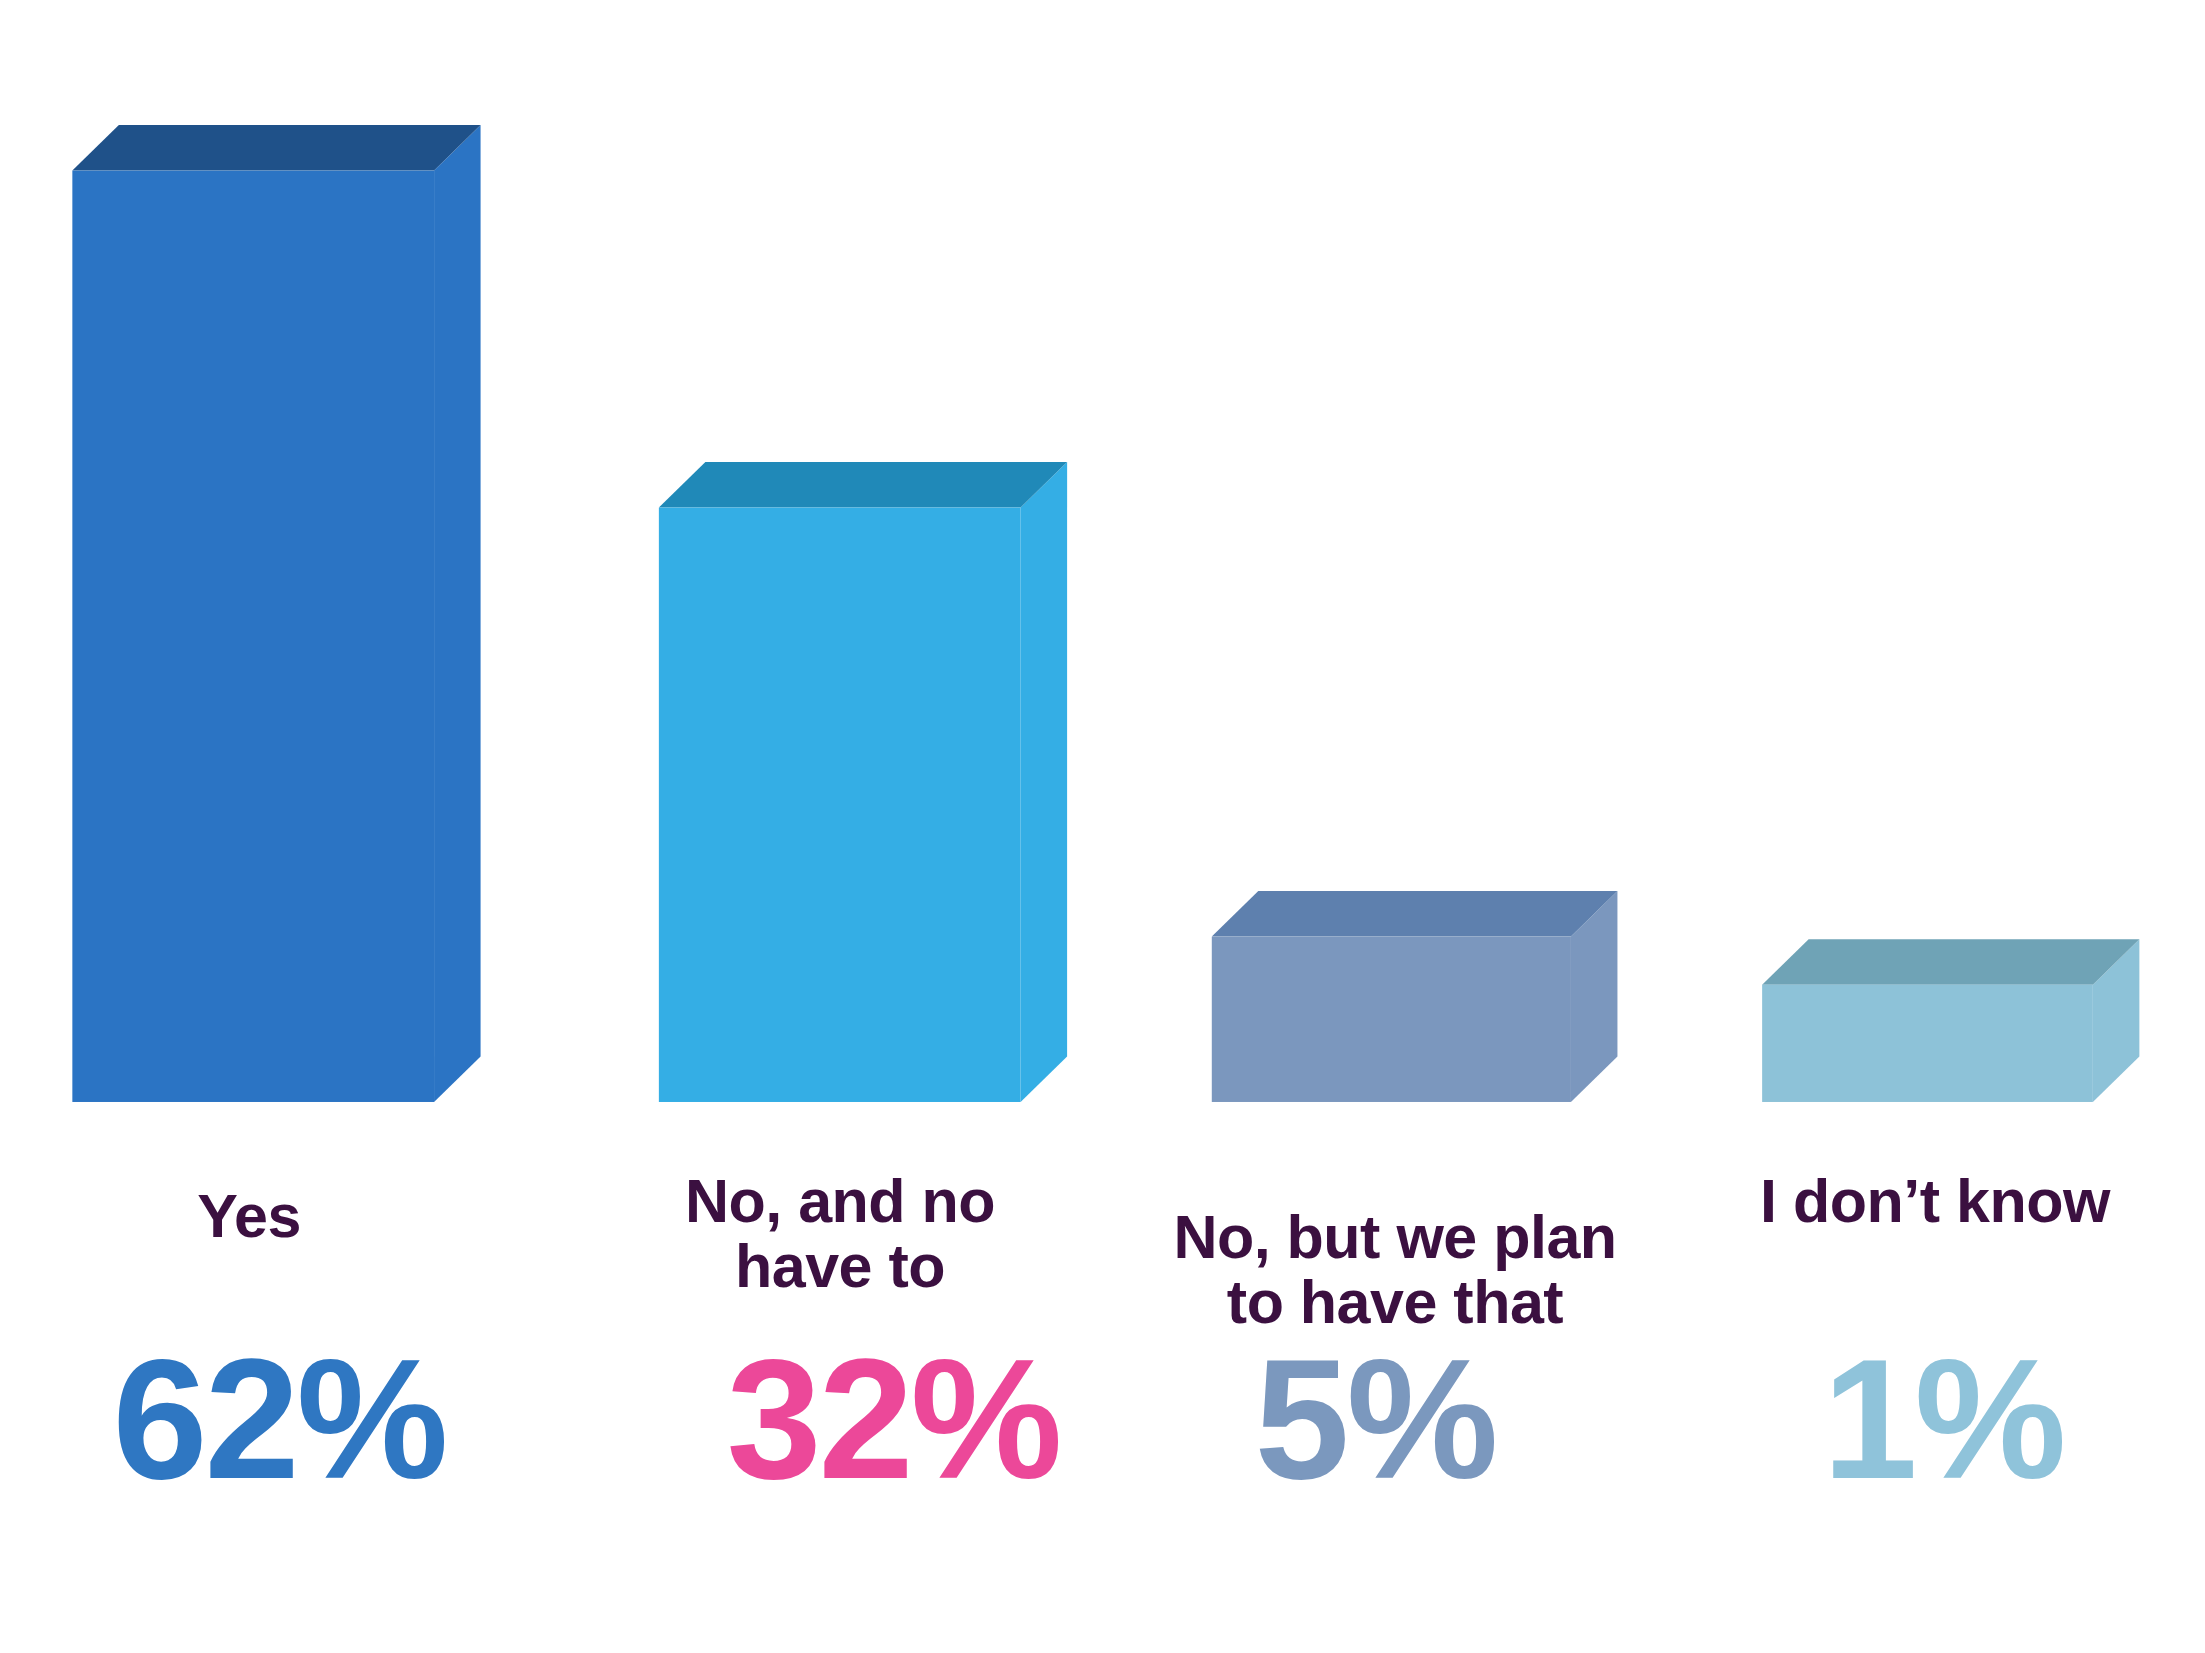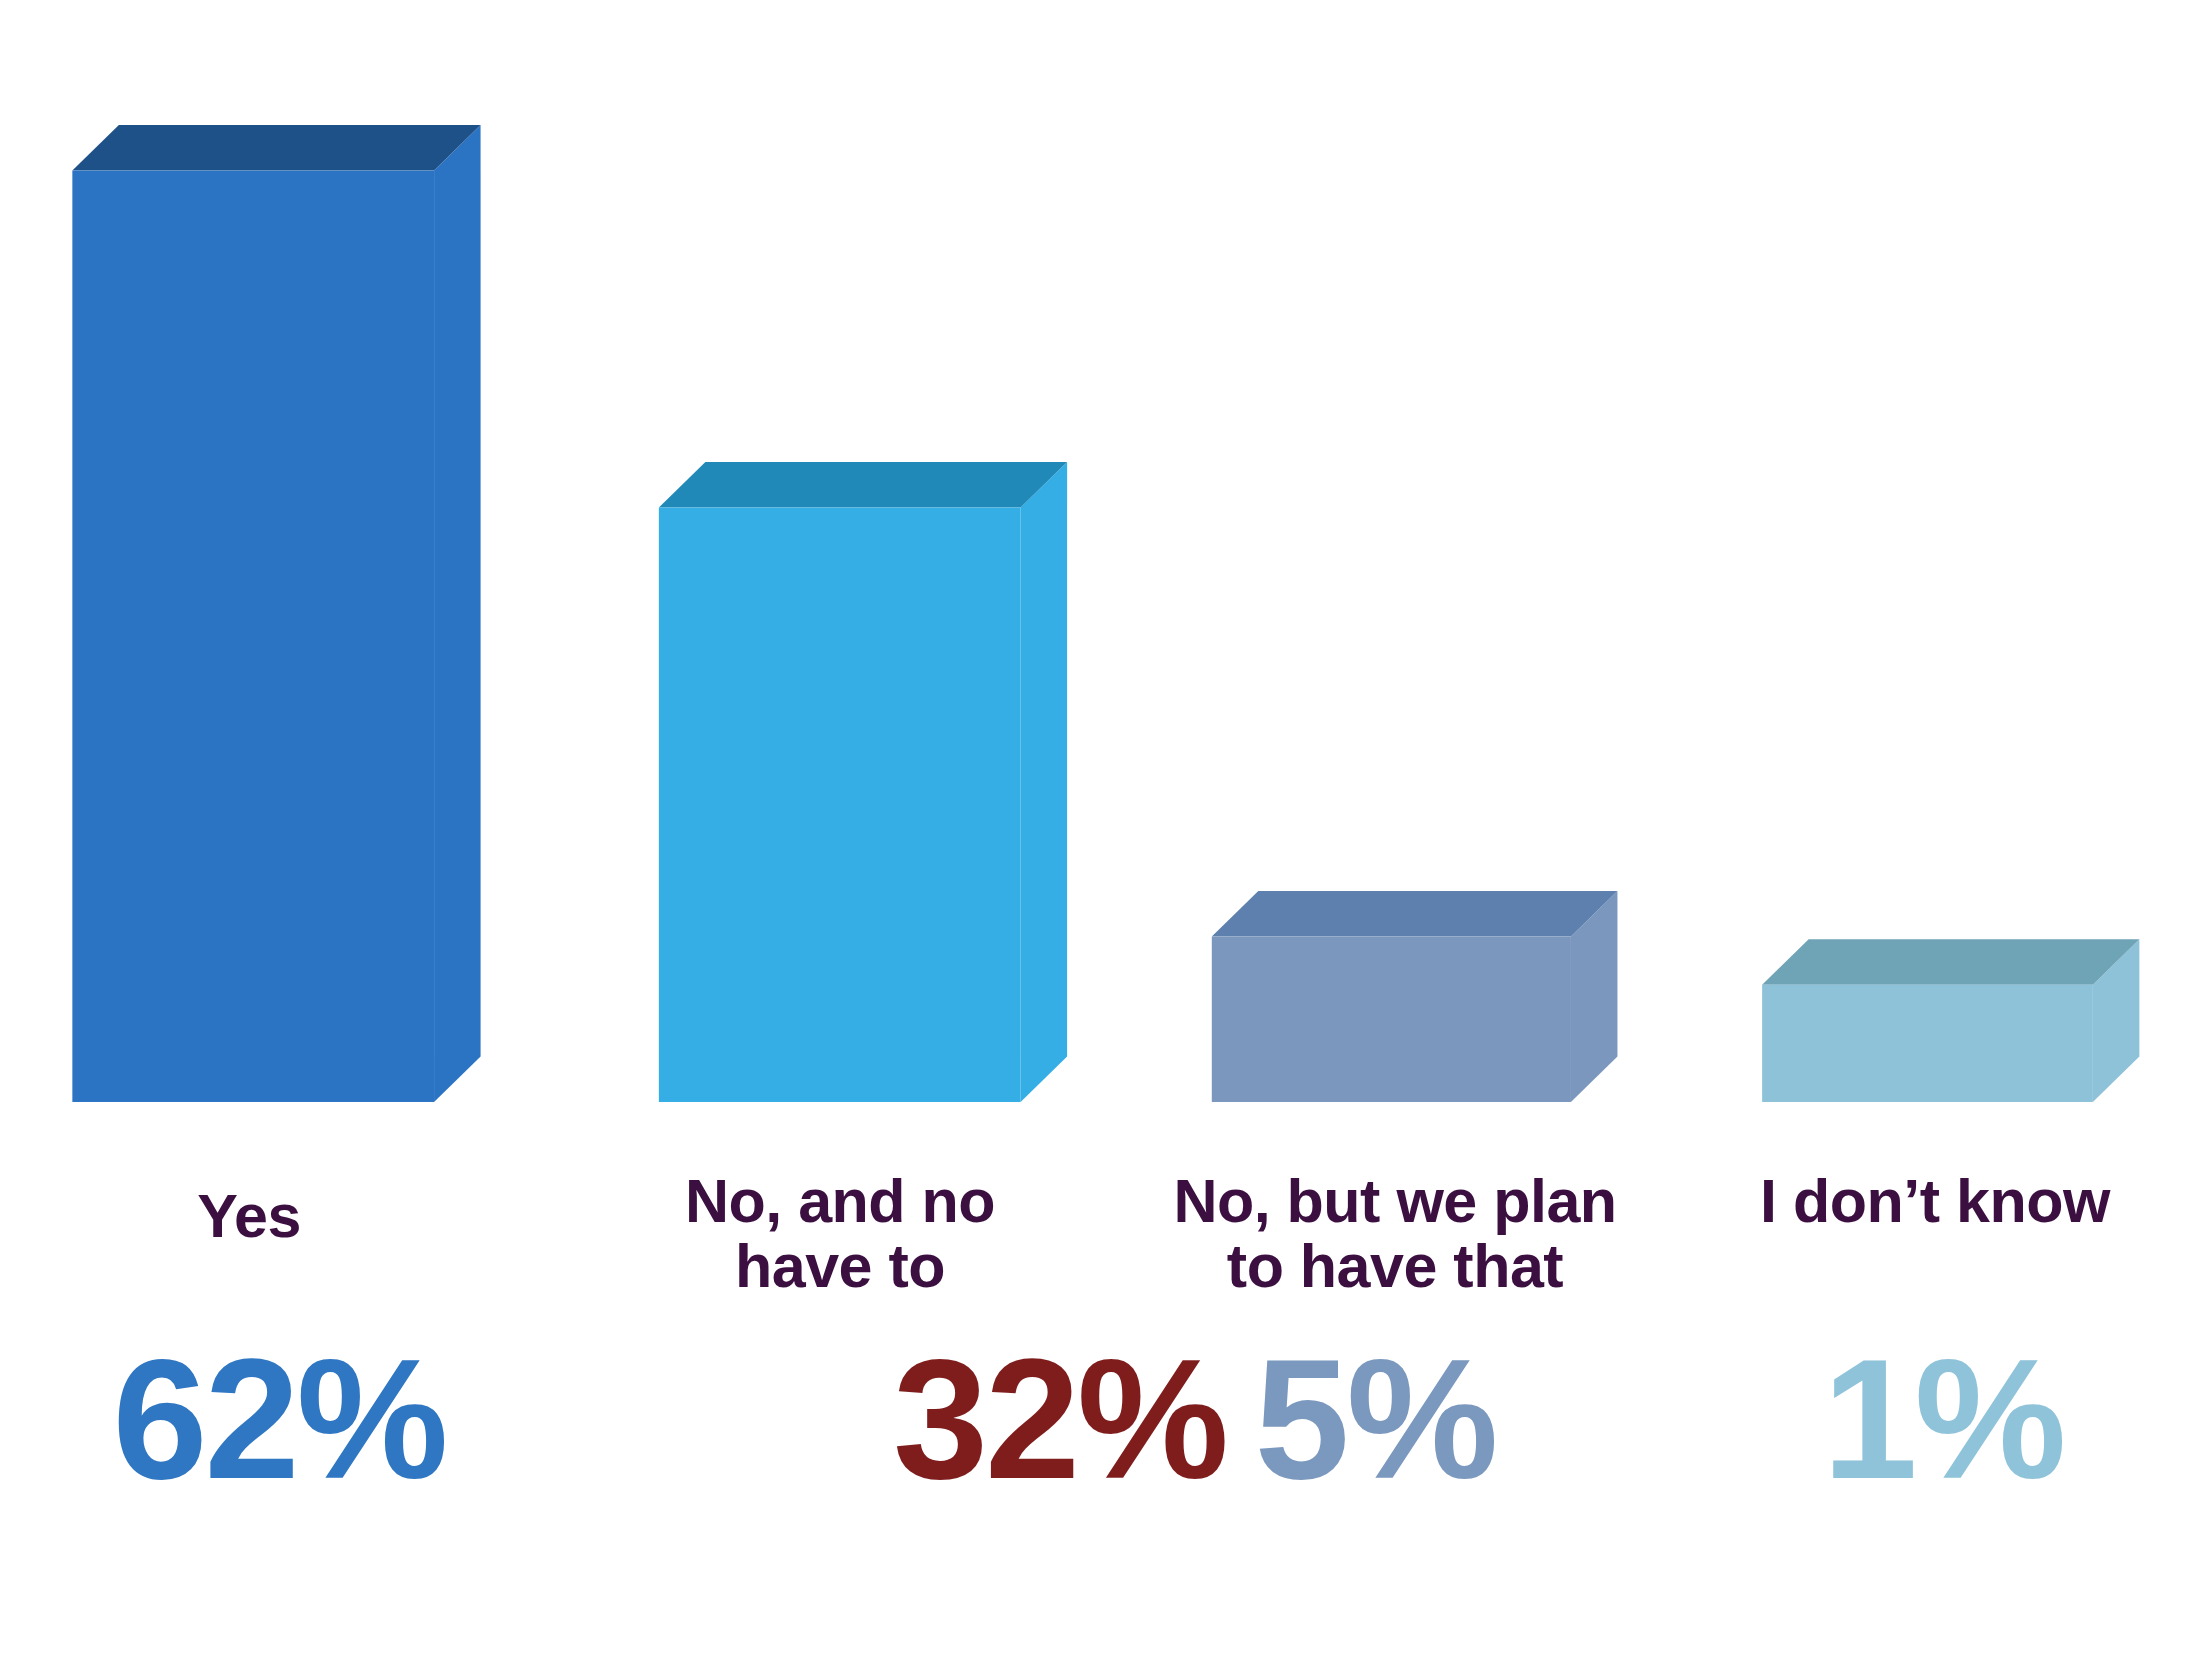--- a/index.html
+++ b/index.html
@@ -80,26 +80,26 @@
           <rect x="3410" y="1905" width="640" height="227" fill="#8DC2D8"></rect>
         </g>
       </g>
   </svg>
 
   <div class="label-layer">
     <div id="cat-labels">
         <div class="cat-label" style="left: -61px; top: 1184px; width: 620px; font-size: 61px; color: rgb(59, 16, 64);">Yes</div>
         <div class="cat-label" style="left: 530px; top: 1169px; width: 620px; font-size: 61px; color: rgb(59, 16, 64);">No, and no
 have to</div>
-        <div class="cat-label" style="left: 1085px; top: 1169px; width: 620px; font-size: 61px; color: rgb(59, 16, 64);">No, but we plan
+        <div class="cat-label" style="left: 1085px; top: 1205px; width: 620px; font-size: 61px; color: rgb(59, 16, 64);">No, but we plan
 to have that</div>
         <div class="cat-label" style="left: 1625px; top: 1169px; width: 620px; font-size: 61px; color: rgb(59, 16, 64);">I don’t know</div>
       </div>
     <div id="pct-labels">
         <div class="pct-label" style="left: -83px; top: 1333px; width: 724px; font-size: 171px; color: rgb(47, 119, 194);">62%</div>
-        <div class="pct-label" style="left: 502px; top: 1333px; width: 724px; font-size: 171px; color: #7f1d1d; text-align: right;">32%</div>
+        <div class="pct-label" style="left: 531px; top: 1333px; width: 724px; font-size: 171px; color: #ec4899;">32%</div>
         <div class="pct-label" style="left: 1013px; top: 1333px; width: 724px; font-size: 171px; color: rgb(123, 152, 190);">5%</div>
         <div class="pct-label" style="left: 1581px; top: 1333px; width: 724px; font-size: 171px; color: rgb(143, 195, 218);">1%</div>
       </div>
   </div>
 
 </div>
 
 
 </body></html>

